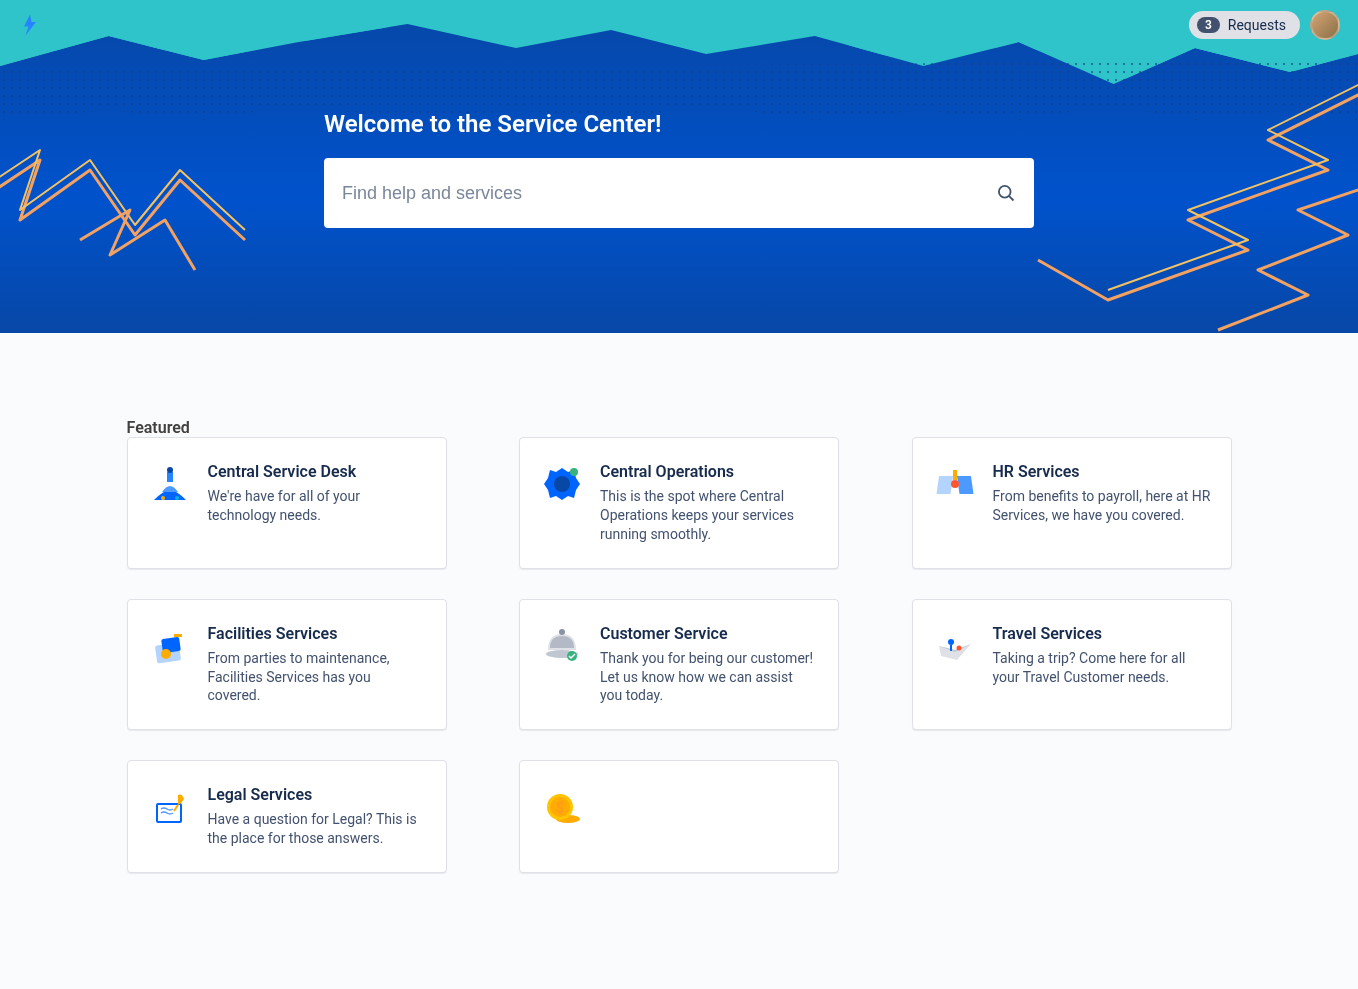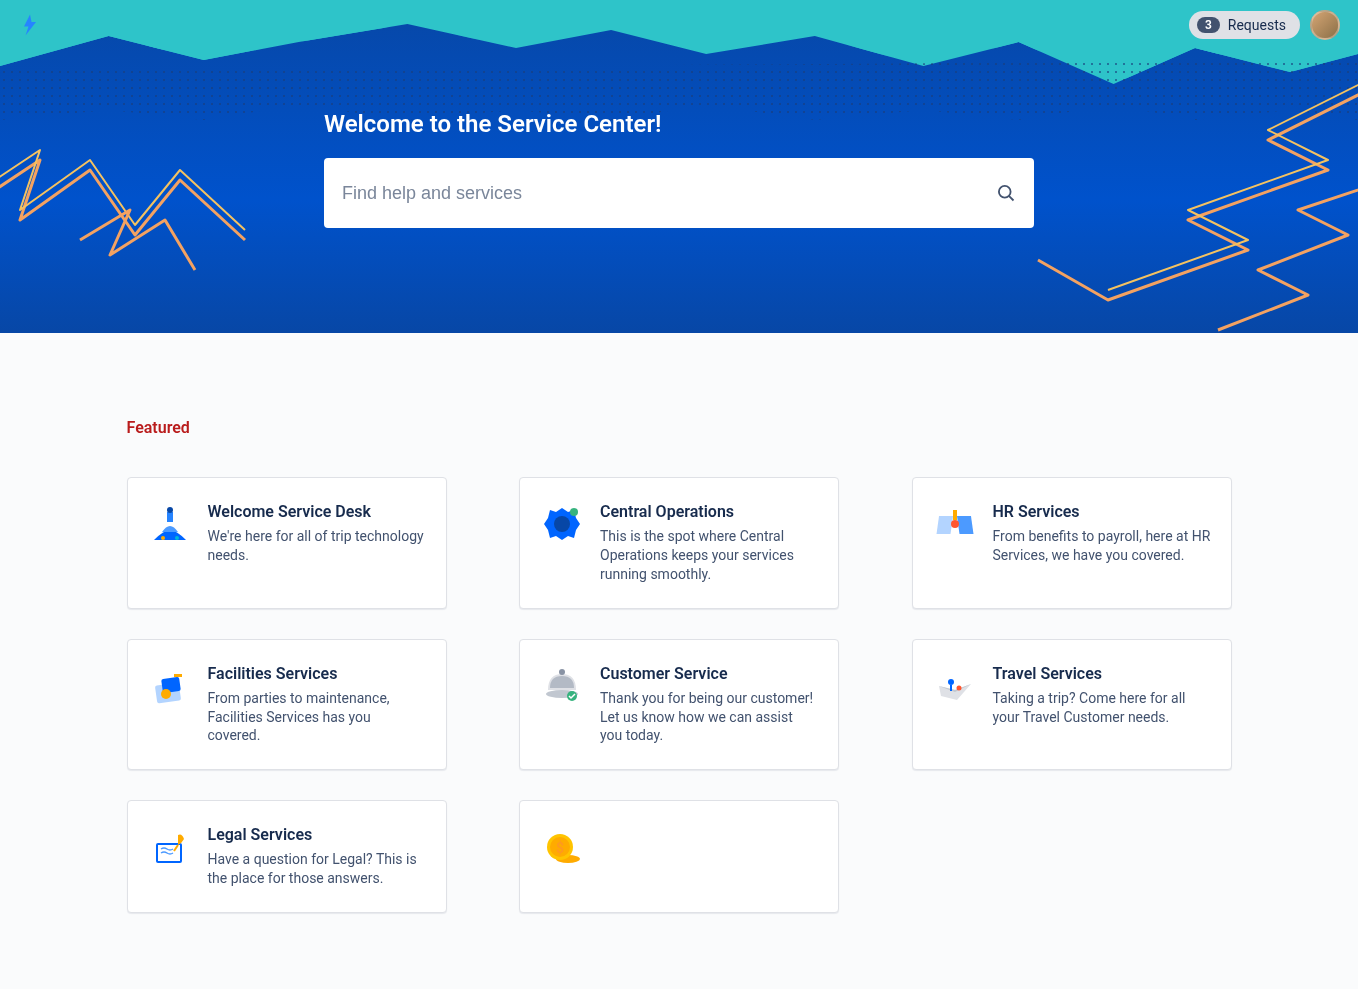--- a/index.html
+++ b/index.html
@@ -148,22 +148,21 @@
       color: #42526e;
     }
     .content {
       max-width: 1105px;
       margin: 0 auto;
       padding: 85px 0 40px;
     }
     .section-title {
       font-size: 16px;
       font-weight: 600;
-      color: #b91c1c;
-      margin-bottom: 40px;
+      color: #404040;
     }
     .cards-grid {
       display: grid;
       grid-template-columns: repeat(3, 320px);
       justify-content: space-between;
       gap: 30px 70px;
     }
     .card {
       background: #fff;
       border: 1px solid #dfe1e6;
@@ -252,22 +251,22 @@
         <svg width="44" height="44" viewBox="0 0 44 44">
           <path d="M 6 38 Q 16 28 22 28 Q 28 28 38 38 Z" fill="#0065ff"></path>
           <path d="M 14 30 Q 18 24 22 24 Q 26 24 30 30 Z" fill="#4c9aff"></path>
           <rect x="19" y="10" width="6" height="10" fill="#2684ff"></rect>
           <circle cx="22" cy="8" r="3" fill="#0747a6"></circle>
           <circle cx="15" cy="36" r="2" fill="#ffab00"></circle>
           <circle cx="29" cy="36" r="2" fill="#00b8d9"></circle>
         </svg>
       </div>
       <div class="card-body">
-        <div class="card-title">Welcome Service Desk</div>
-        <div class="card-desc">We're here for all of trip technology needs.</div>
+        <div class="card-title">Central Service Desk</div>
+        <div class="card-desc">We're have for all of your technology needs.</div>
       </div>
     </div>
 
     <div class="card">
       <div class="card-icon">
         <svg width="44" height="44" viewBox="0 0 44 44">
           <path d="M 22 6 L 28 10 L 34 8 L 36 16 L 40 22 L 36 28 L 34 36 L 28 34 L 22 38 L 16 34 L 10 36 L 8 28 L 4 22 L 8 16 L 10 8 L 16 10 Z" fill="#0065ff"></path>
           <circle cx="22" cy="22" r="8" fill="#0747a6"></circle>
           <circle cx="34" cy="10" r="4" fill="#36b37e"></circle>
         </svg>

